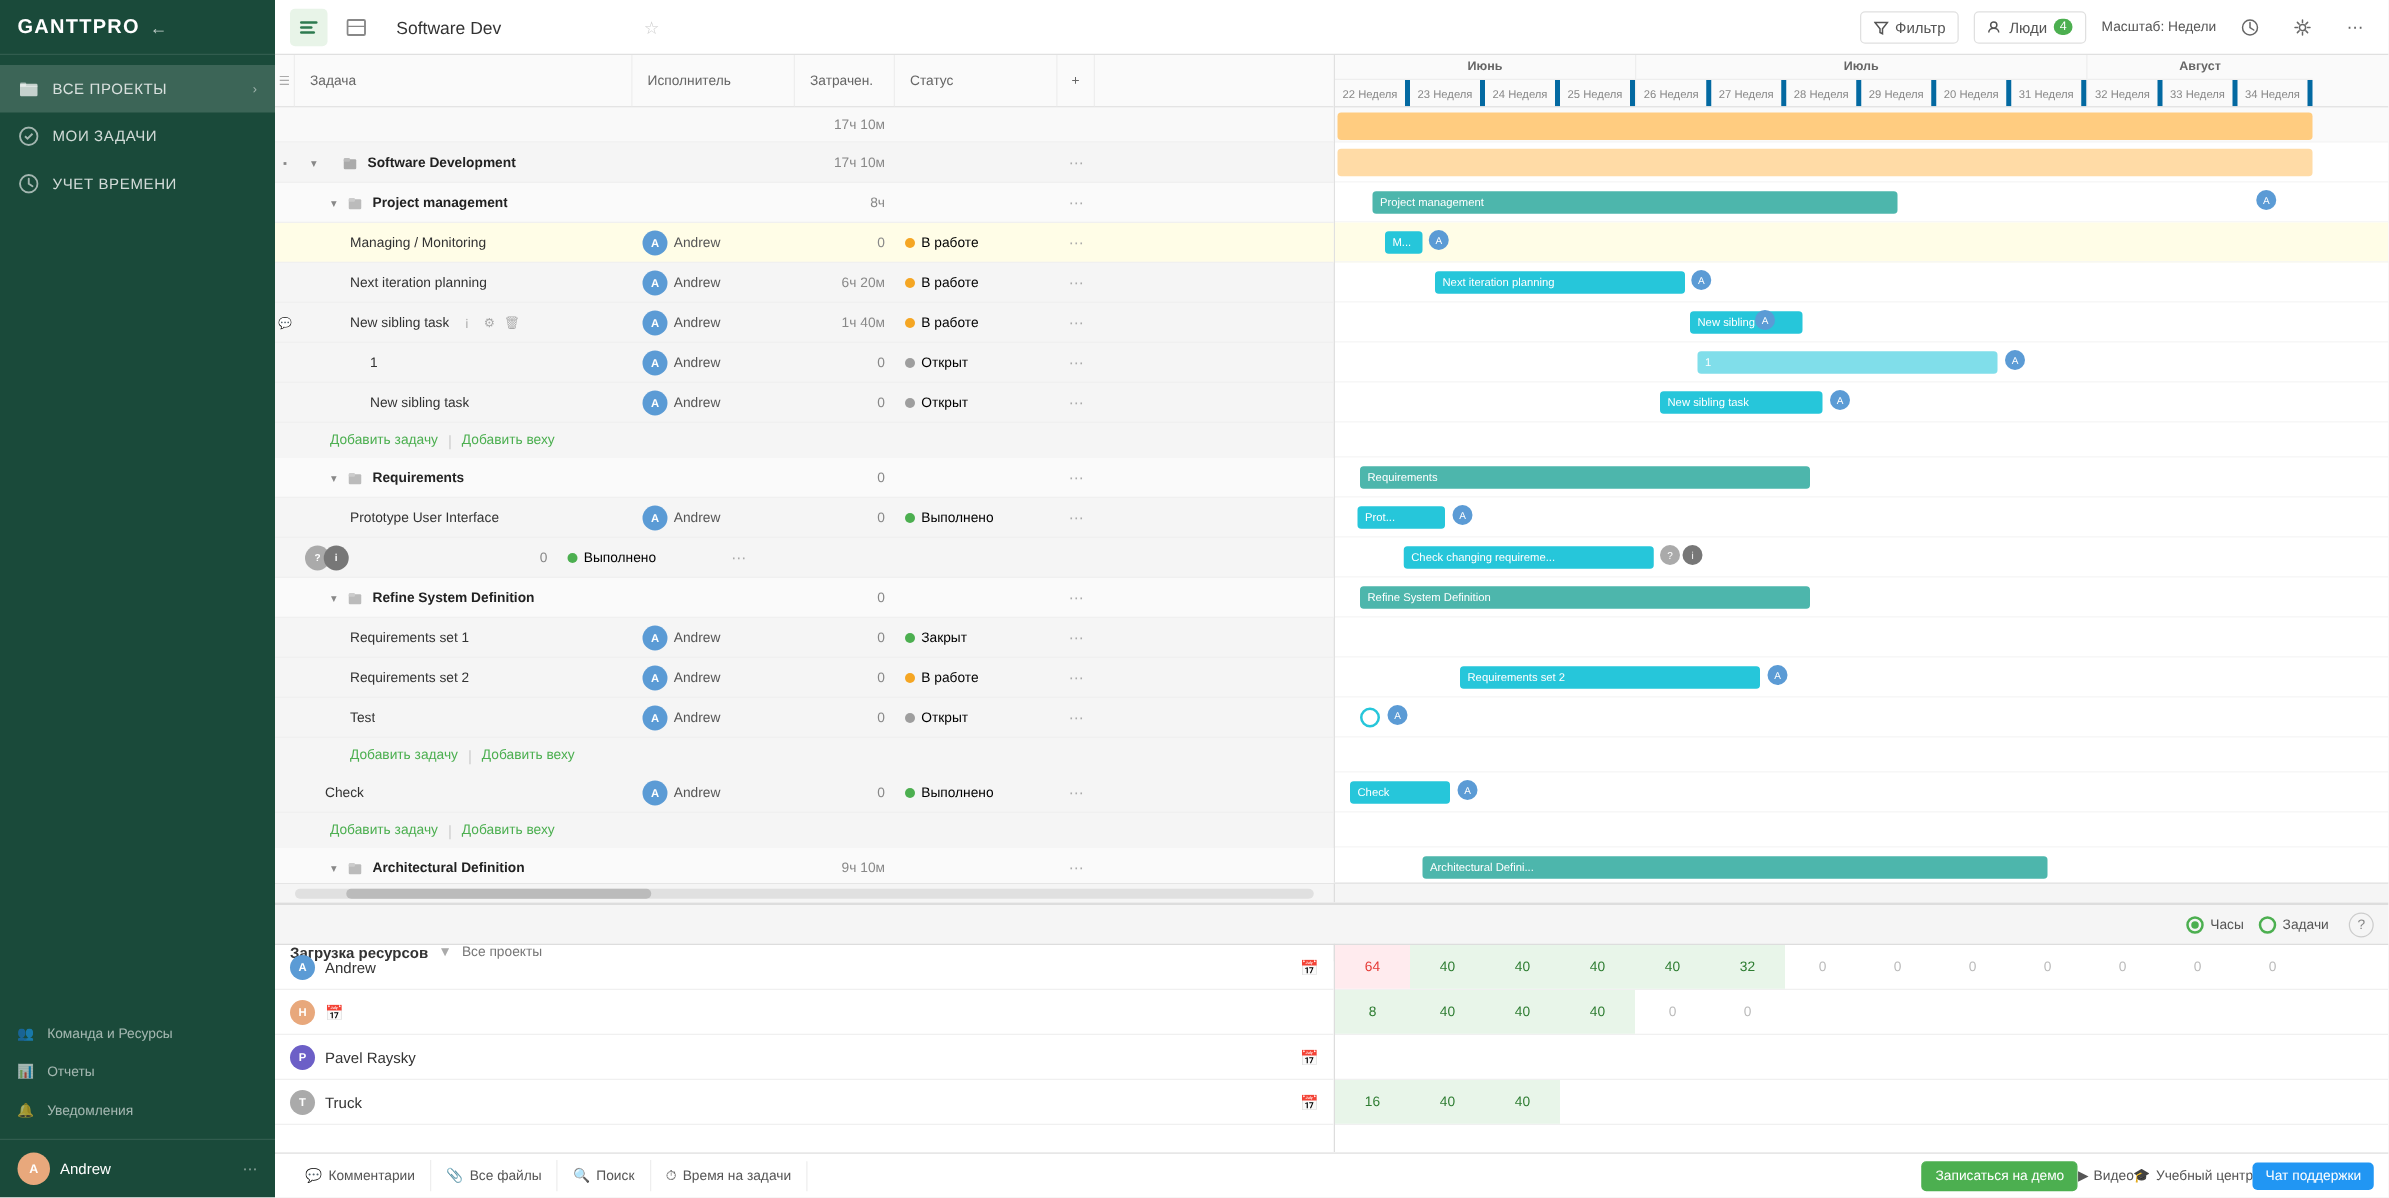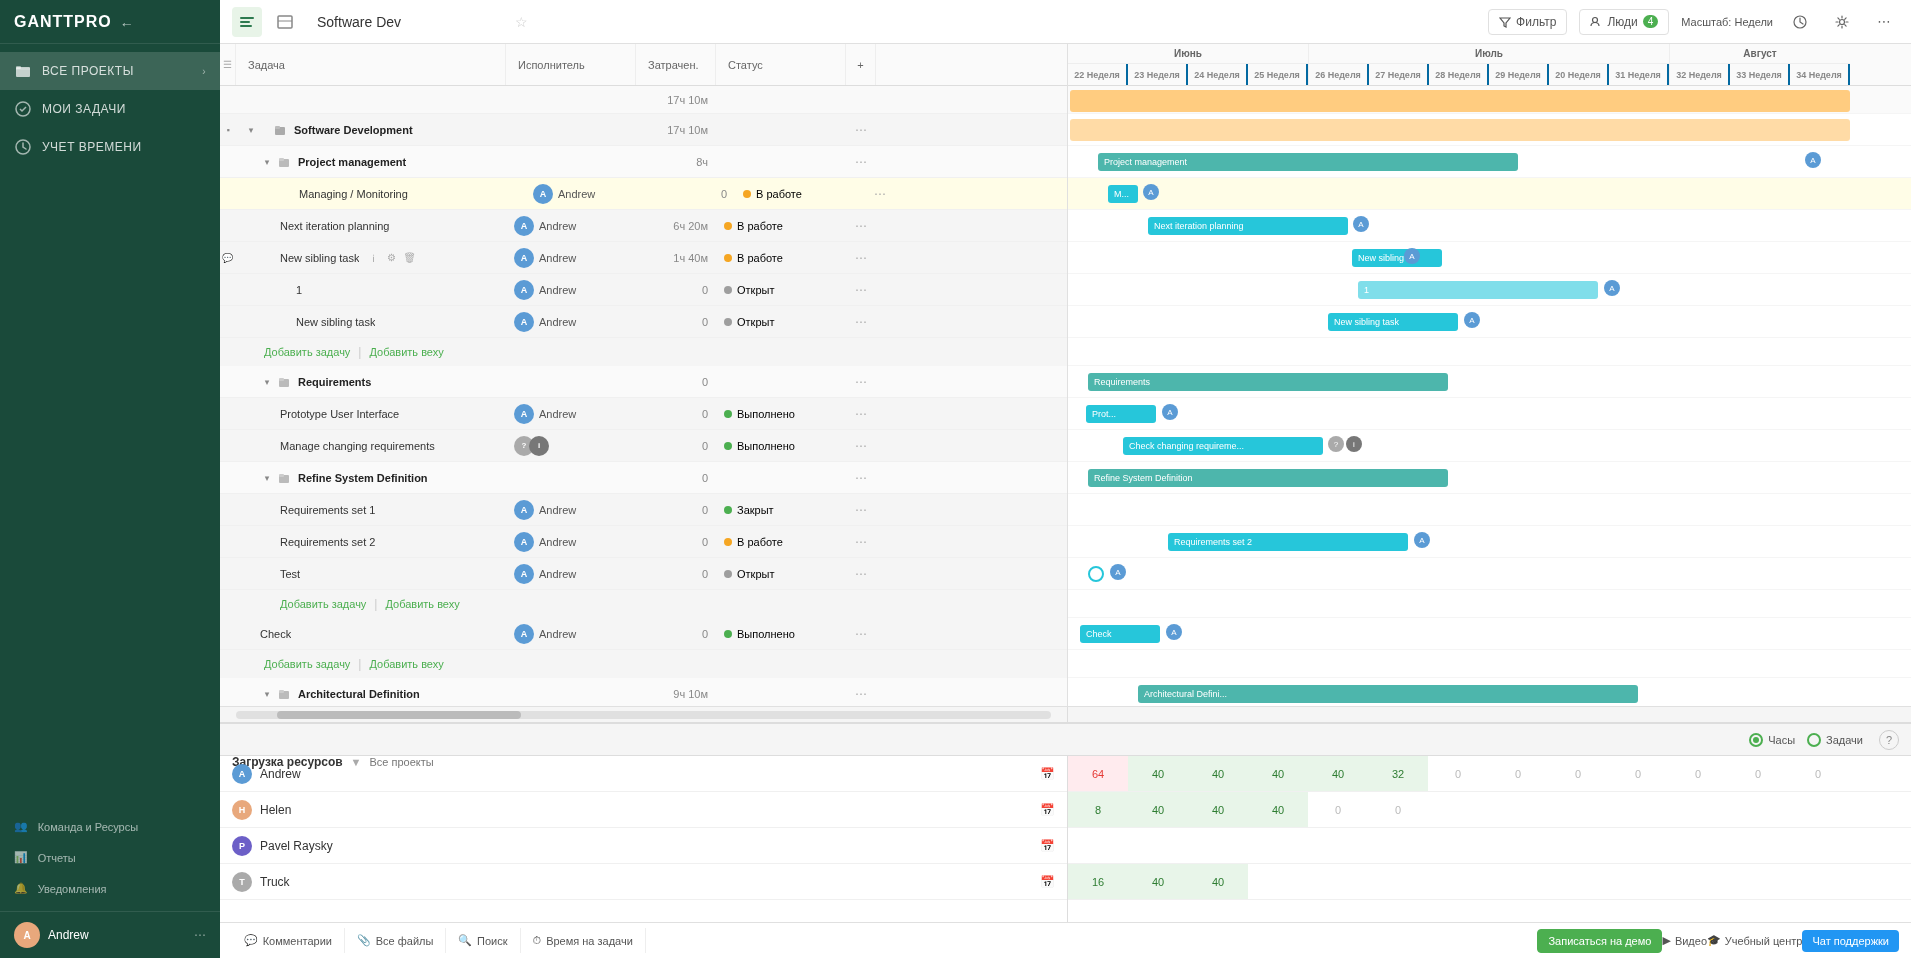--- a/index.html
+++ b/index.html
@@ -45,21 +45,21 @@
     .task-panel { width: 848px; flex-shrink: 0; display: flex; flex-direction: column; border-right: 1px solid #e0e0e0; overflow: hidden; }
     .task-header { display: flex; align-items: center; height: 42px; border-bottom: 1px solid #ddd; background: #fafafa; flex-shrink: 0; }
     .task-header-cell { padding: 0 12px; color: #666; font-size: 11px; font-weight: 500; border-right: 1px solid #eee; display: flex; align-items: center; height: 100%; }
     .task-col-task { width: 270px; flex-shrink: 0; }
     .task-col-assignee { width: 130px; flex-shrink: 0; }
     .task-col-spent { width: 80px; flex-shrink: 0; }
     .task-col-status { width: 130px; flex-shrink: 0; }
     .task-col-add { width: 30px; flex-shrink: 0; justify-content: center; cursor: pointer; }
     .task-rows { flex: 1; overflow-y: auto; overflow-x: hidden; }
     .task-row { display: flex; align-items: center; height: 32px; border-bottom: 1px solid #f0f0f0; }
-    .task-row.highlighted { background: #fffde7; padding-left: 19px; }
+    .task-row.highlighted { background: #fffde7; }
     .task-row.group-row { background: #f5f5f5; }
     .task-row.subgroup-row { background: #fafafa; }
     .task-cell { display: flex; align-items: center; height: 100%; padding: 0 8px; }
     .task-cell.task-col-task { width: 270px; gap: 4px; overflow: hidden; }
     .task-cell.task-col-assignee { width: 130px; }
     .task-cell.task-col-spent { width: 80px; justify-content: flex-end; color: #888; font-size: 11px; }
     .task-cell.task-col-status { width: 130px; }
     .task-cell.task-col-more { width: 30px; justify-content: center; color: #aaa; cursor: pointer; }
     .task-name { font-size: 11px; color: #333; white-space: nowrap; overflow: hidden; text-overflow: ellipsis; }
     .task-name.group { font-weight: 600; color: #222; }
@@ -81,21 +81,21 @@
     .status-dot.closed { background: #4caf50; }
     .add-link { color: #4caf50; font-size: 11px; cursor: pointer; }
     .add-row { display: flex; align-items: center; height: 28px; padding-left: 44px; gap: 8px; }
     .separator { color: #ccc; }
     .row-icons { display: flex; gap: 4px; margin-left: 4px; }
     .row-icon { width: 14px; height: 14px; color: #aaa; cursor: pointer; font-size: 10px; display: flex; align-items: center; justify-content: center; }
 
     
     .chart-panel { flex: 1; overflow: hidden; display: flex; flex-direction: column; position: relative; background: #fff; }
     .chart-header { height: 42px; background: #fafafa; border-bottom: 1px solid #ddd; display: flex; align-items: stretch; flex-shrink: 0; overflow: hidden; }
-    .chart-week-cell { width: 60px; flex-shrink: 0; border-right: 2px solid #0369a1; font-size: 9px; color: #888; display: flex; align-items: center; justify-content: center; font-weight: bold; }
+    .chart-week-cell { width: 60px; flex-shrink: 0; border-right: 4px solid #0369a1; font-size: 9px; color: #888; display: flex; align-items: center; justify-content: center; }
     .chart-row { height: 32px; border-bottom: 1px solid #f5f5f5; position: relative; display: flex; align-items: center; }
     .chart-row.highlighted { background: #fffde7; }
     .gantt-bar { position: absolute; height: 18px; border-radius: 3px; display: flex; align-items: center; padding: 0 6px; font-size: 9px; font-weight: 500; color: #fff; white-space: nowrap; overflow: hidden; cursor: pointer; }
     .gantt-bar.green { background: #4db6ac; }
     .gantt-bar.teal { background: #26c6da; }
     .gantt-bar.project { background: #ffcc80; height: 22px; }
     .gantt-avatar { width: 16px; height: 16px; border-radius: 50%; background: #5b9bd5; display: flex; align-items: center; justify-content: center; font-size: 8px; color: #fff; position: absolute; }
 
     
     .resource-panel { height: 200px; border-top: 2px solid #ddd; display: flex; flex-direction: column; background: #fff; }
@@ -463,23 +463,20 @@
                 <div class="status-badge">
                   <span class="status-dot done"></span>
                   <span>Выполнено</span>
                 </div>
               </div>
               <div class="task-cell task-col-more">⋯</div>
             </div>
 
             <div class="task-row">
               <div style="width:16px;flex-shrink:0;"></div>
-              <div class="task-cell task-col-task task-indent2">
-                <span class="task-name">Manage changing requirements</span>
-              </div>
               <div class="task-cell task-col-assignee" style="gap:3px;">
                 <div class="assignee-avatar" style="background:#aaa;width:20px;height:20px;border-radius:50%;font-size:8px;">?</div>
                 <div class="assignee-avatar" style="background:#777;width:20px;height:20px;border-radius:50%;font-size:8px;margin-left:-8px;">i</div>
               </div>
               <div class="task-cell task-col-spent">0</div>
               <div class="task-cell task-col-status">
                 <div class="status-badge">
                   <span class="status-dot done"></span>
                   <span>Выполнено</span>
                 </div>
@@ -767,21 +764,20 @@
           <div class="resource-left">
 
             <div class="resource-row">
               <div class="assignee-avatar av-andrew">A</div>
               <span class="resource-name">Andrew</span>
               <span class="resource-cal-icon">📅</span>
             </div>
 
             <div class="resource-row">
               <div class="assignee-avatar av-helen">H</div>
-              <span class="resource-name">Helen</span>
               <span class="resource-cal-icon">📅</span>
             </div>
 
             <div class="resource-row">
               <div class="assignee-avatar av-pavel">P</div>
               <span class="resource-name">Pavel Raysky</span>
               <span class="resource-cal-icon">📅</span>
             </div>
 
             <div class="resource-row">

